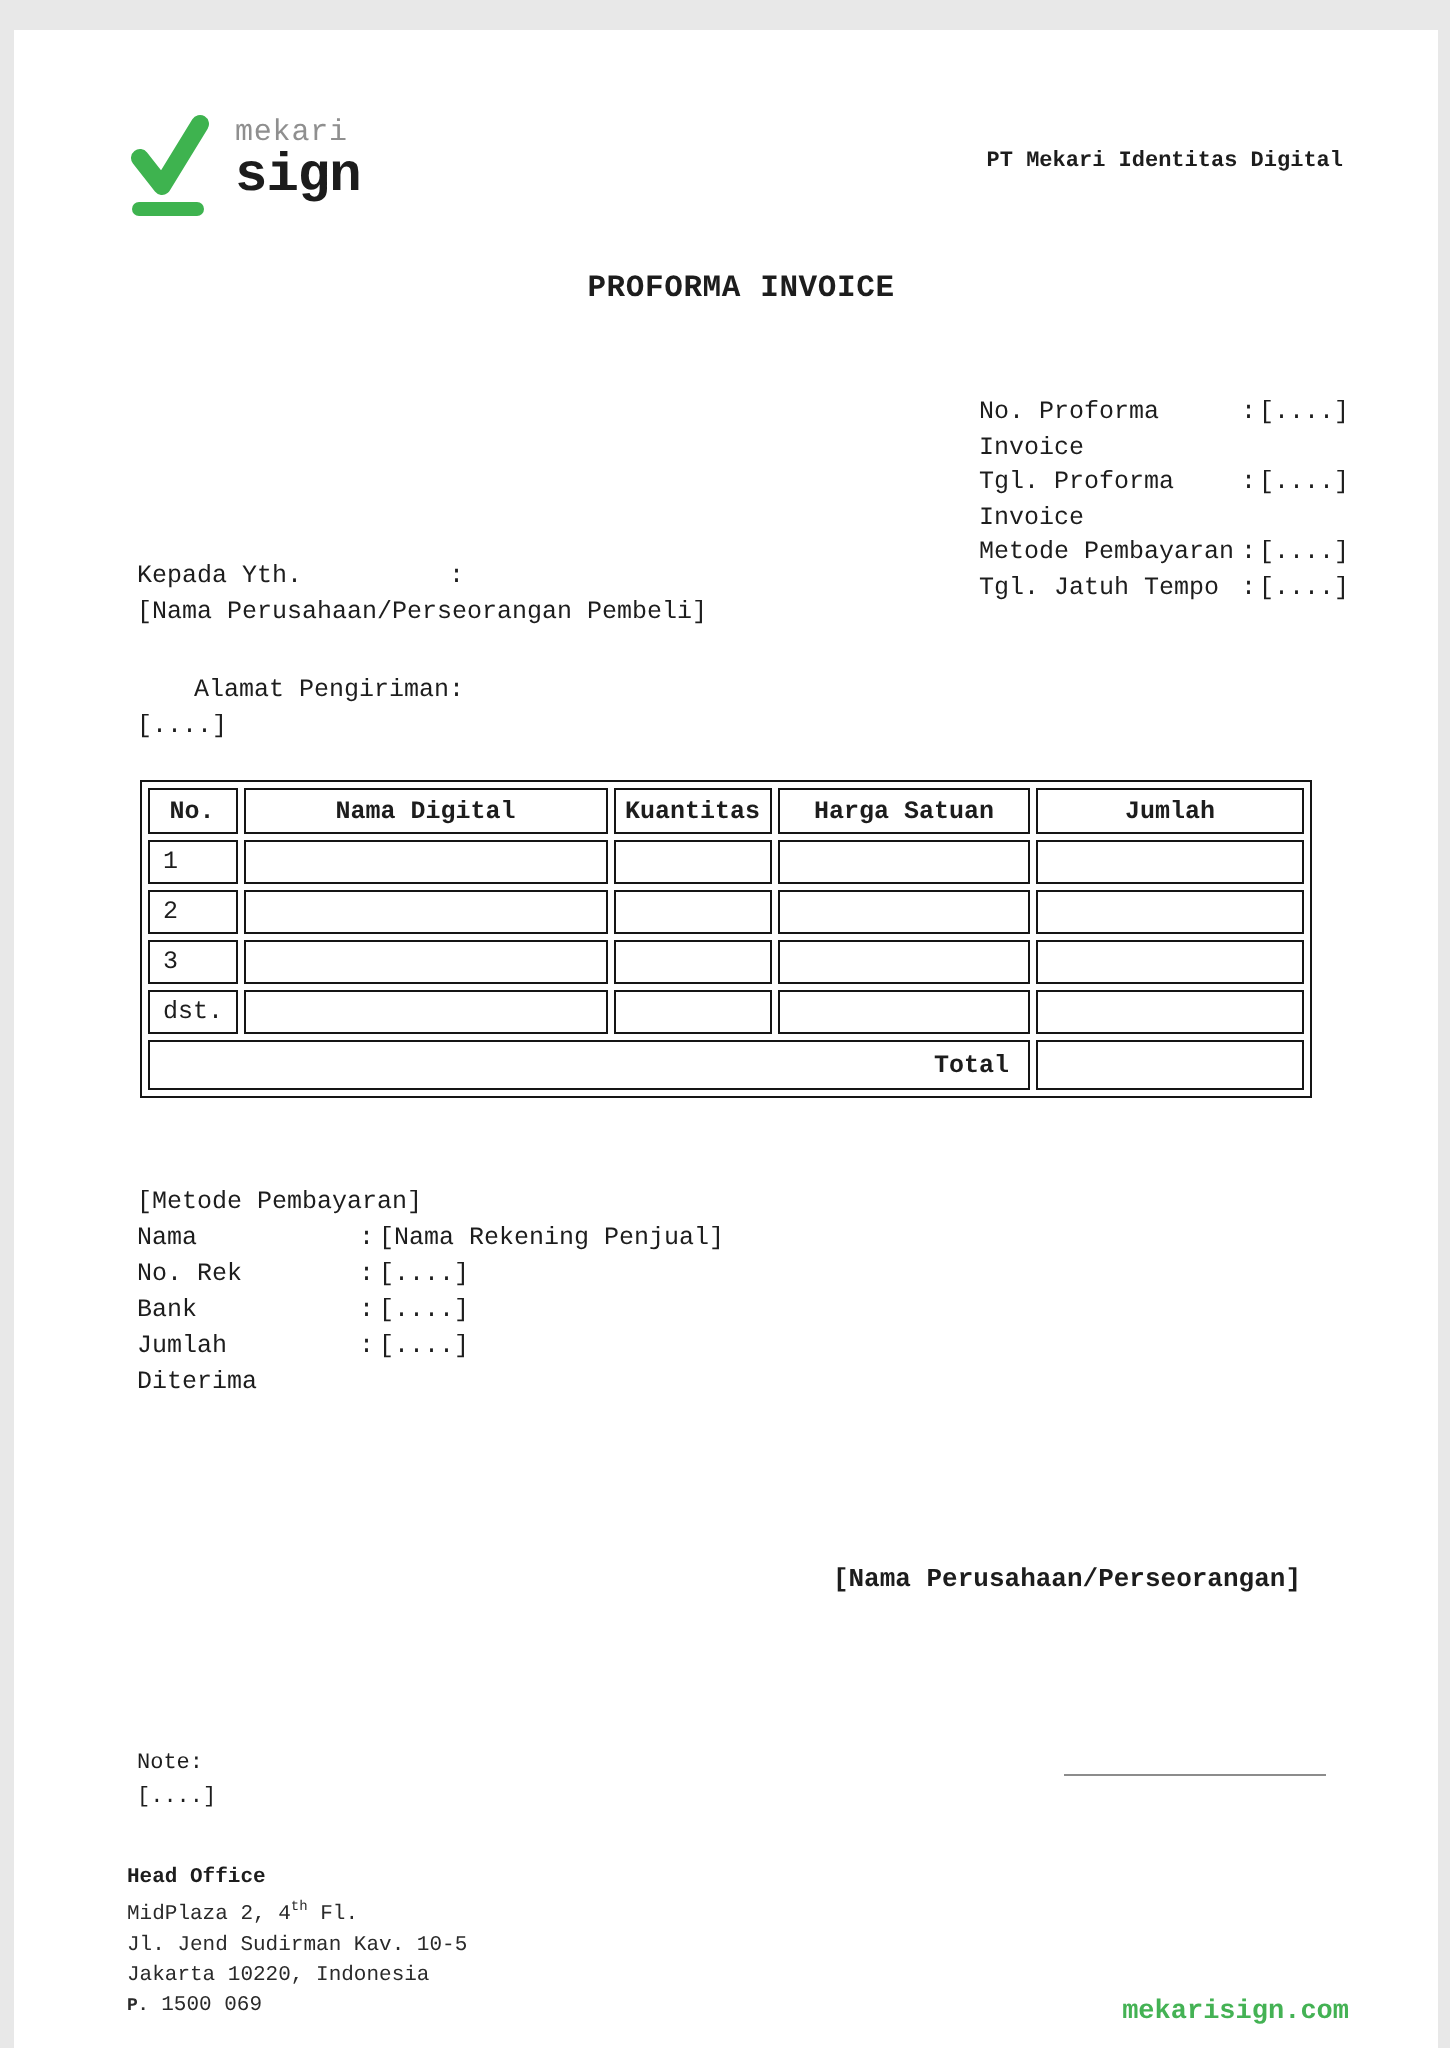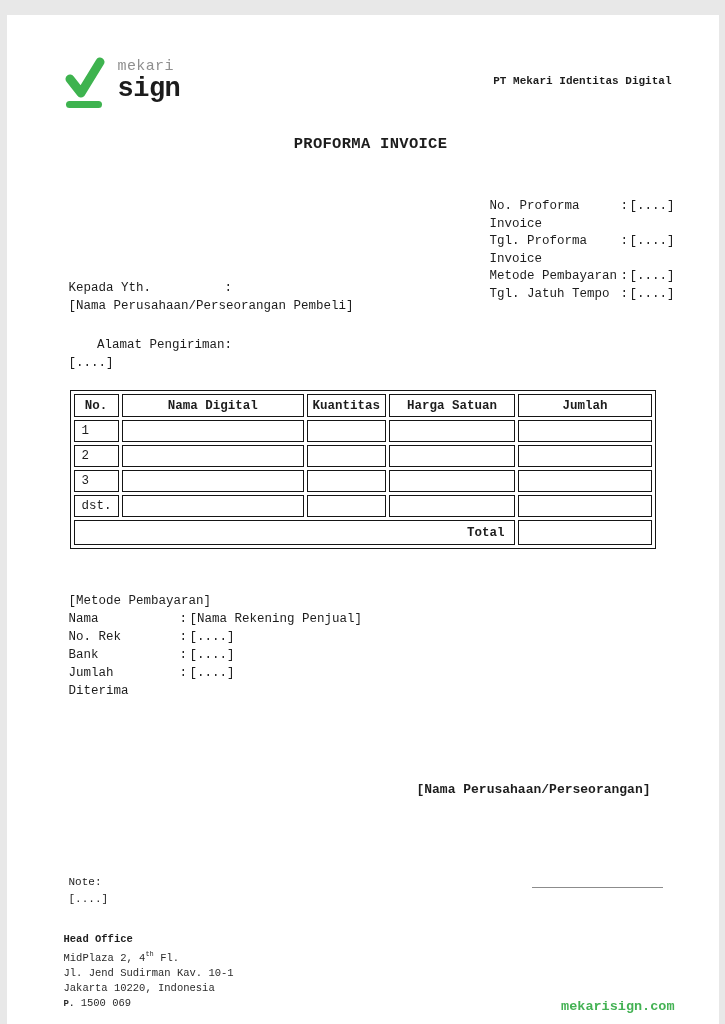--- a/index.html
+++ b/index.html
@@ -245,20 +245,20 @@
   <div class="signature-line"></div>
 
   <div class="note-block">
     <div>Note:</div>
     <div>[....]</div>
   </div>
 
   <div class="footer-address">
     <div class="office-title">Head Office</div>
     <div><span>MidPlaza 2, 4</span><sup class="fl-sup">th</sup><span> Fl.</span></div>
-    <div>Jl. Jend Sudirman Kav. 10-1</div>
+    <div>Jl. Jend Sudirman Kav. 10-5</div>
     <div>Jakarta 10220, Indonesia</div>
     <div><span class="phone-prefix">P.</span> <span>1500 069</span></div>
   </div>
 
   <a class="website-link">mekarisign.com</a>
 
 </div>
 
 </body></html>

